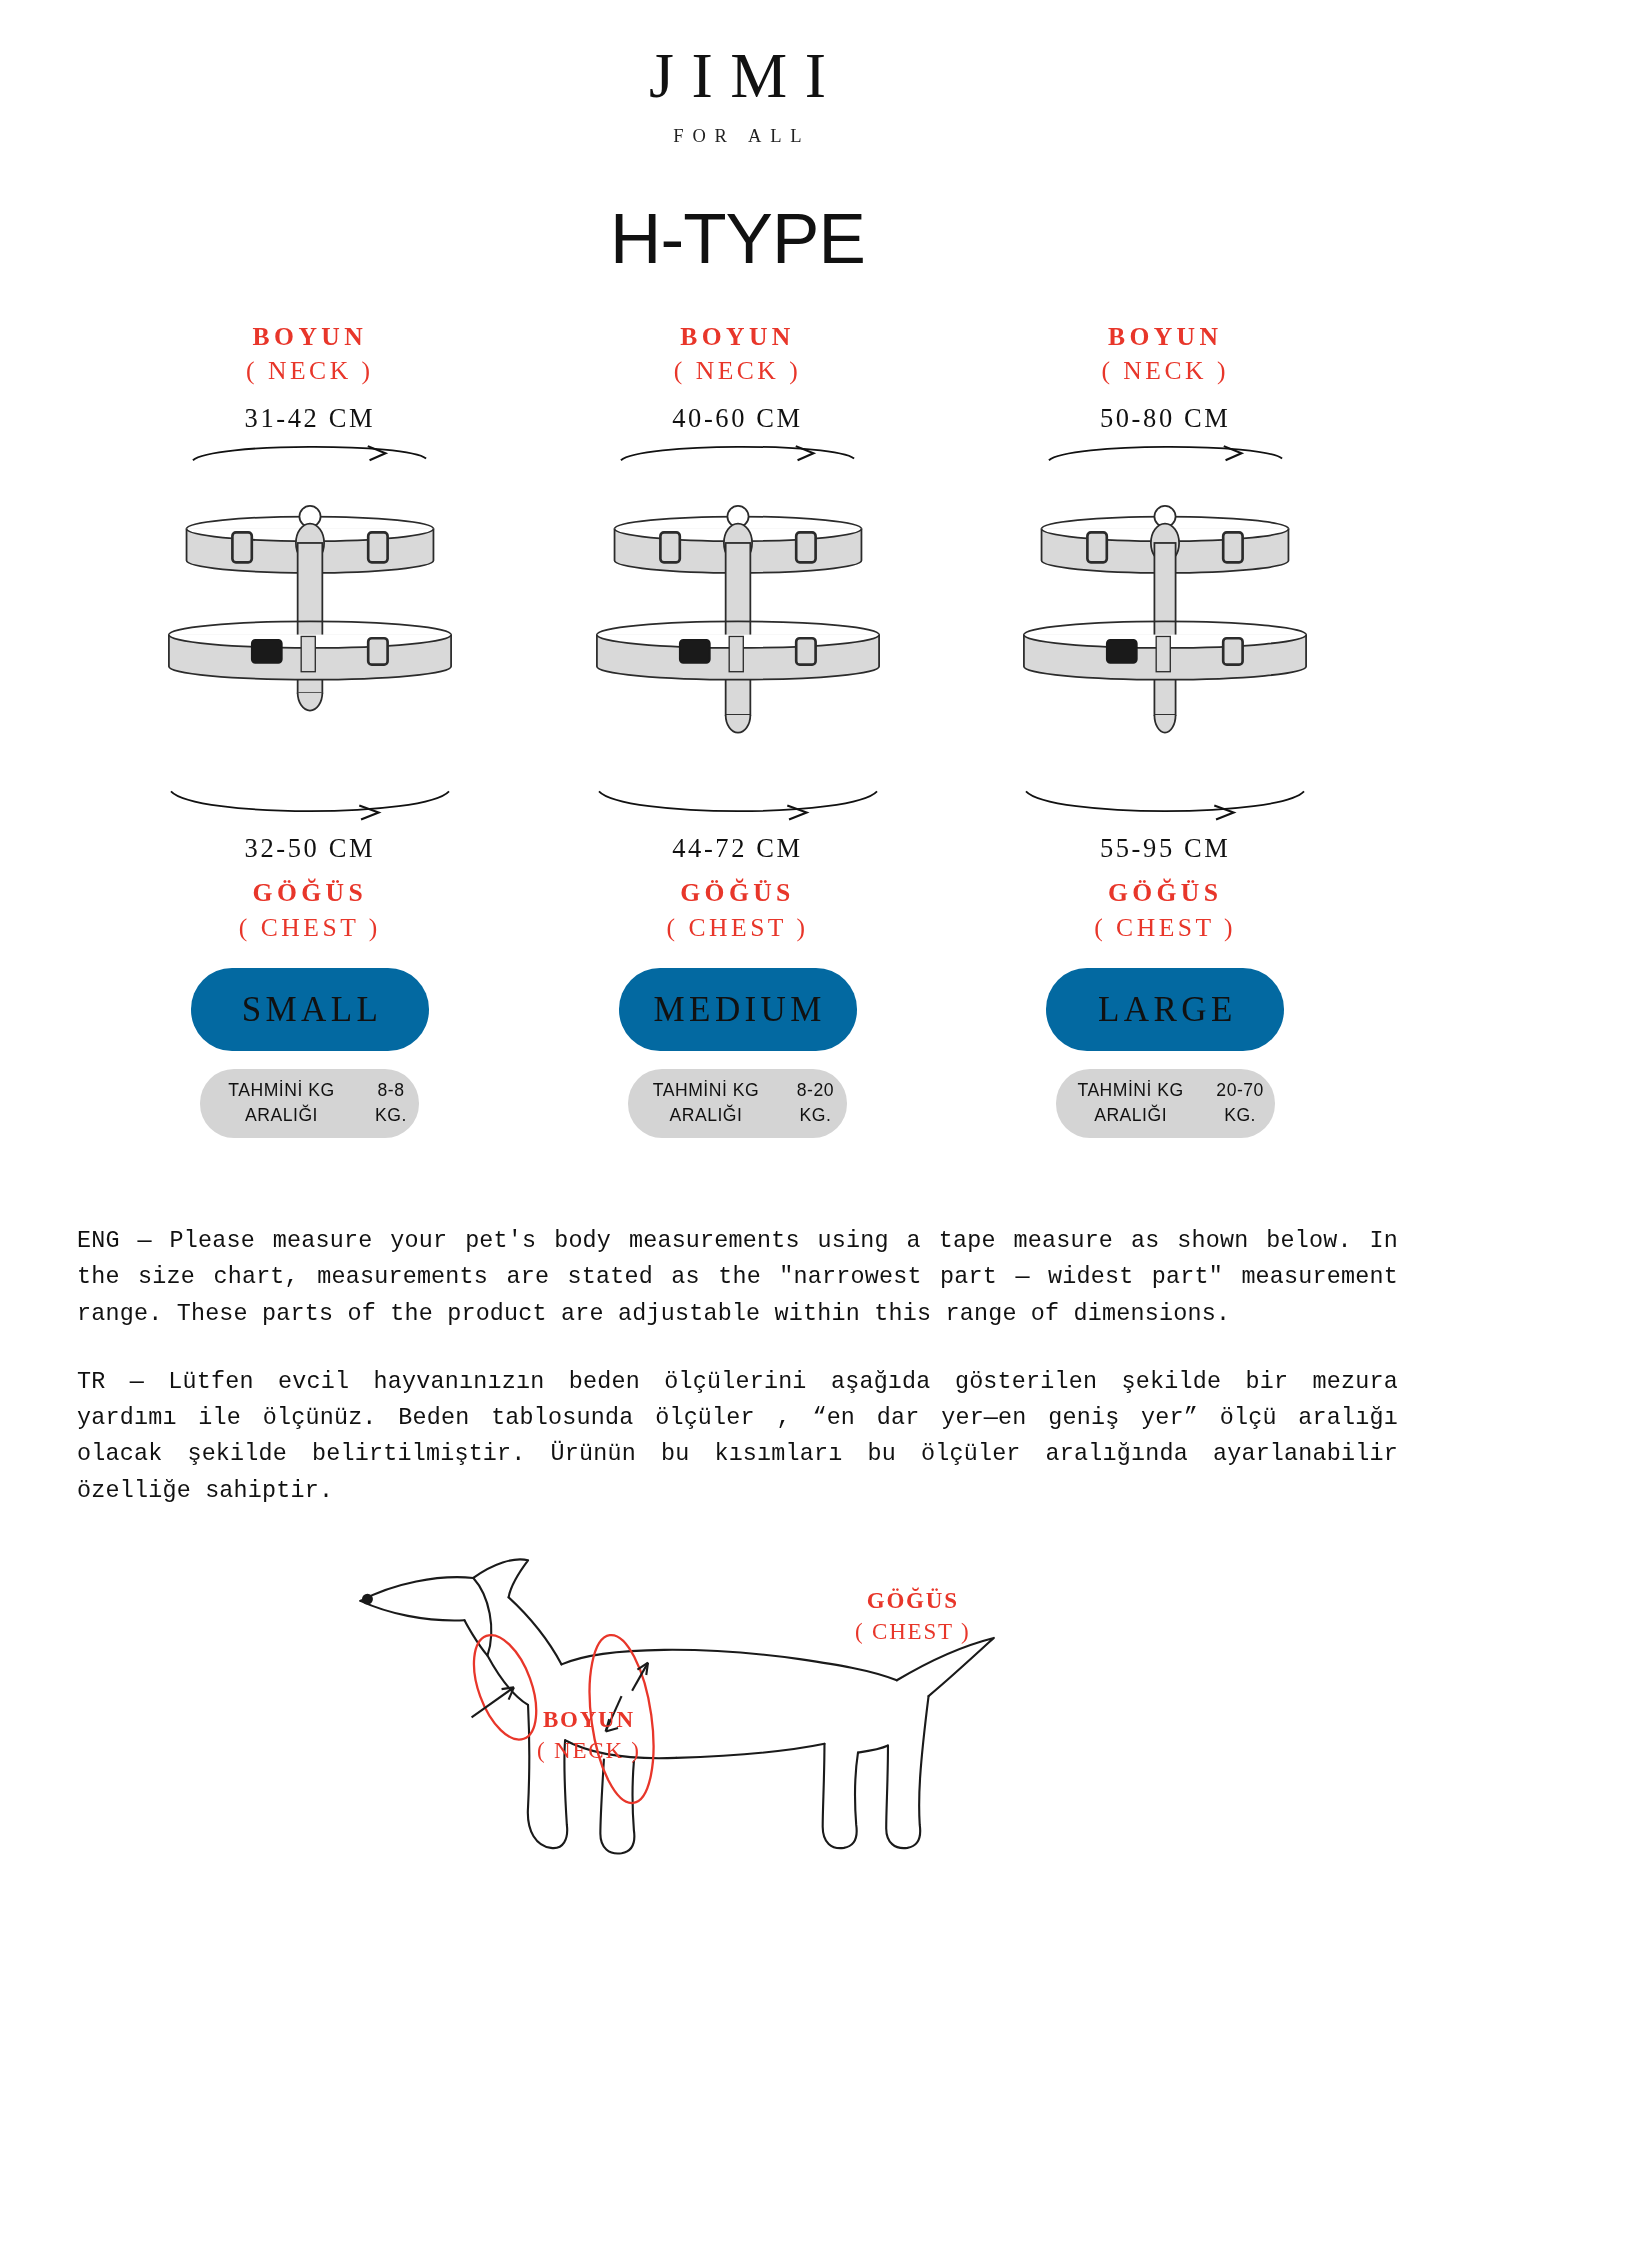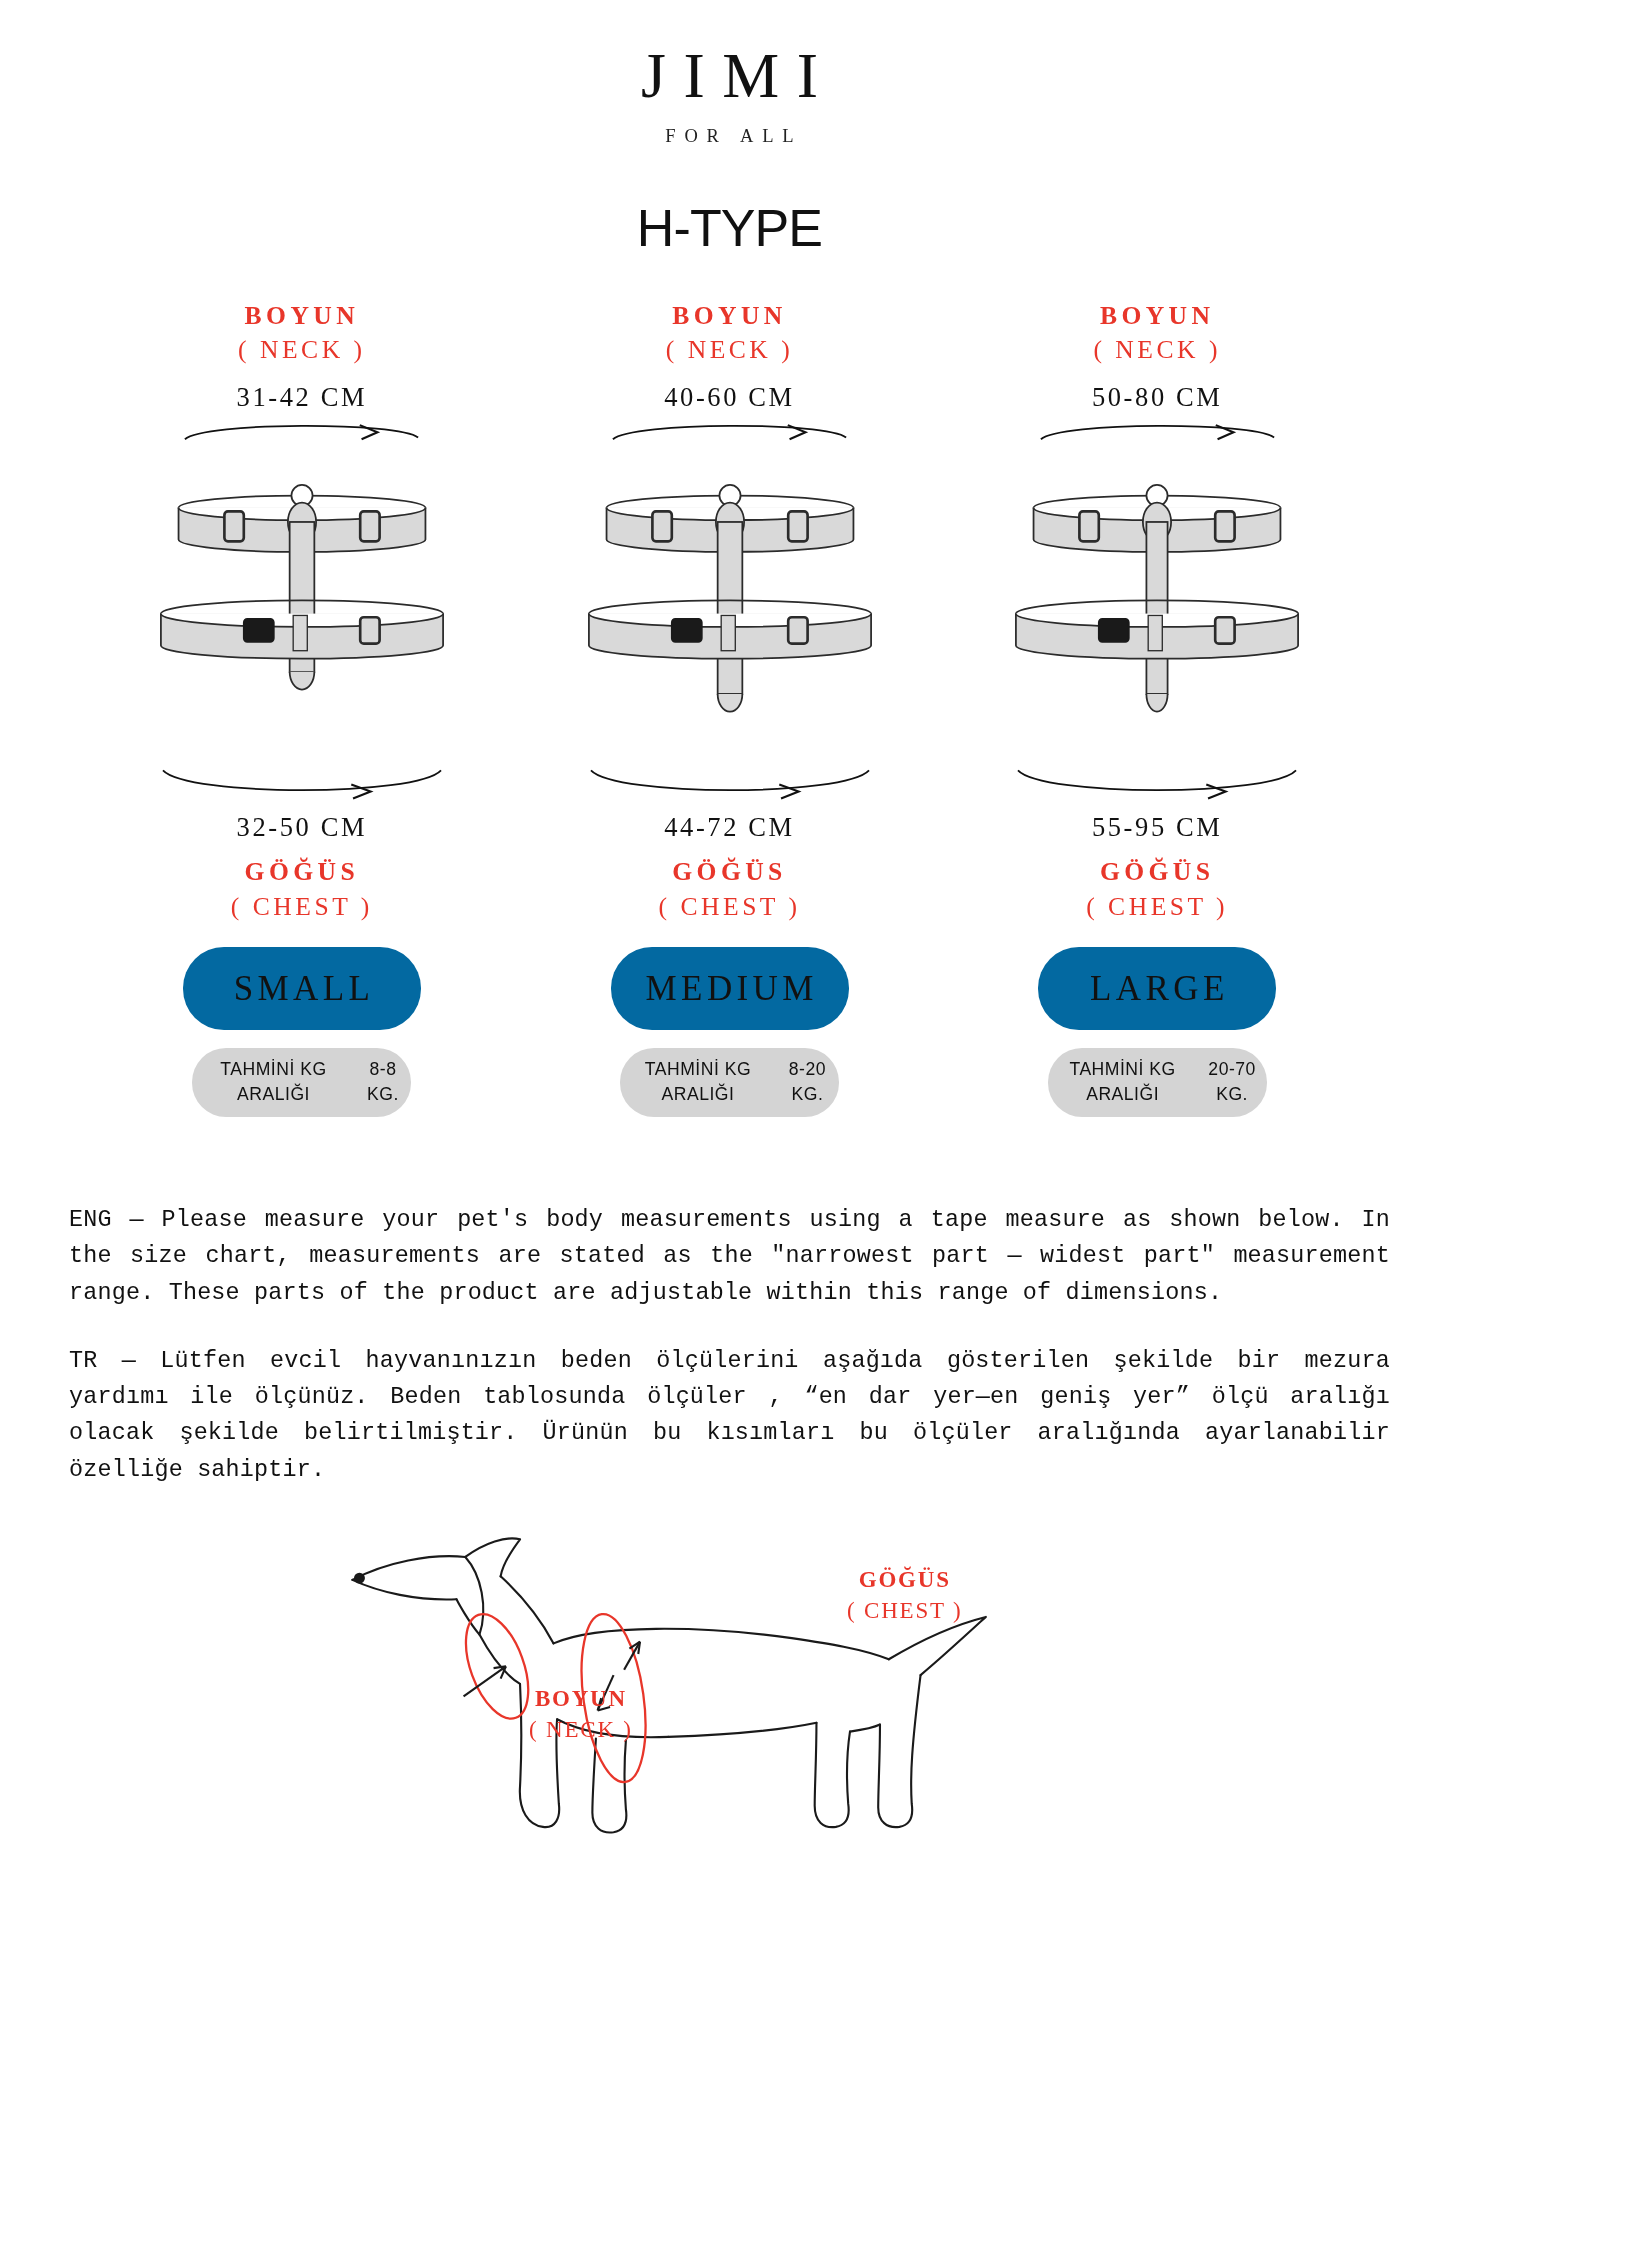--- a/index.html
+++ b/index.html
@@ -13,20 +13,21 @@
     font-family: "Liberation Sans", sans-serif;
     color: #1a1a1a;
     position: relative;
     overflow: hidden;
   }
   .page {
     width: 1459px;
     height: 2258px;
     position: relative;
     box-sizing: border-box;
+    margin-left: 8px;
   }
 
   
   .brand {
     text-align: center;
     padding-top: 44px;
   }
   .brand-name {
     font-family: "Liberation Serif", serif;
     font-size: 64px;
@@ -42,21 +43,21 @@
     letter-spacing: 8.8px;
     color: #222;
     margin-top: 17.6px;
     text-indent: 8.8px;
   }
 
   
   .doc-title {
     text-align: center;
     font-family: "Liberation Sans", sans-serif;
-    font-size: 52px;
+    font-size: 71px;
     font-weight: 400;
     letter-spacing: -0.9px;
     margin-top: 51px;
     color: #111;
   }
 
   
   .columns {
     display: flex;
     justify-content: space-between;

